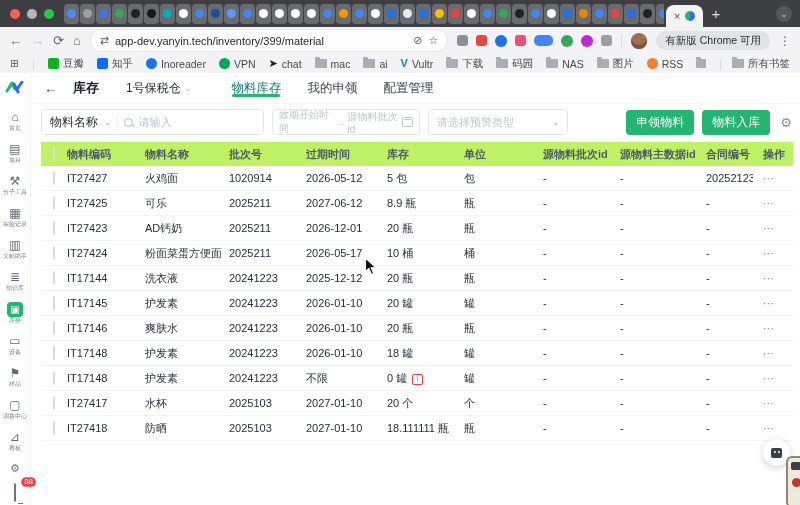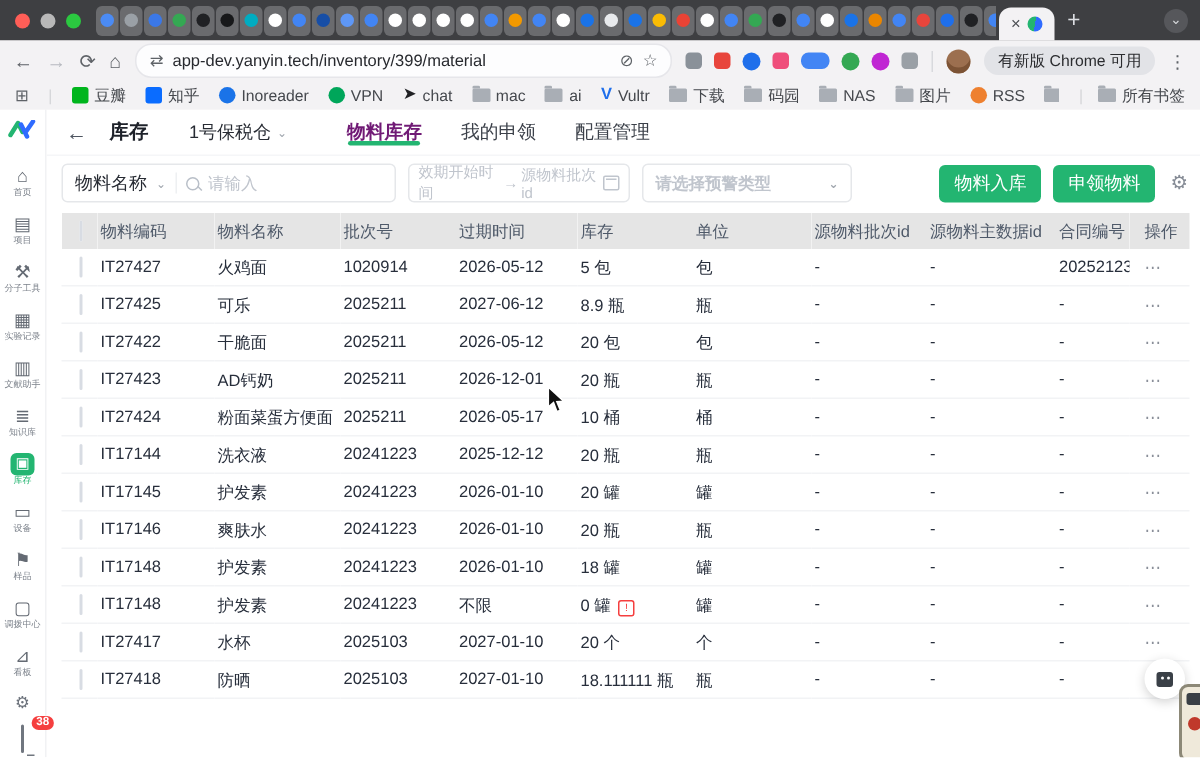--- a/index.html
+++ b/index.html
@@ -63,43 +63,43 @@
   
   .main{flex:1;min-width:0;position:relative;}
   .phead{height:30px;display:flex;align-items:stretch;padding-left:13px;border-bottom:1px solid #f5f6f8;}
   .phead>*{display:flex;align-items:center;}
   .back{font-size:14px;color:#4e5560;margin-right:15px;}
   .ptitle{font-size:13px;font-weight:bold;color:#1d2129;margin-right:27px;}
   .wh{font-size:12px;color:#272b33;gap:4px;margin-right:40px;}
   .cv{font-size:8px;color:#a0a6ae;}
   .ptabs{display:flex;gap:26px;}
   .ptab{font-size:12.5px;color:#3c414a;position:relative;display:flex;align-items:center;}
-  .ptab.active{color:#701a75;font-weight:bold;}
+  .ptab.active{color:#0f766e;font-weight:normal;}
   .ptab.active::after{content:"";position:absolute;bottom:0;left:1px;right:1px;height:3px;background:#23b571;border-radius:2px;}
 
   
   .frow{display:flex;align-items:center;gap:8px;margin:5px 8px 0 10px;height:26px;}
   .fbox{height:24px;border:1px solid #e5e7ea;border-radius:4px;background:#fff;display:flex;align-items:center;}
   .cbo{width:205px;padding:0 8px;gap:6px;}
   .cbo-label{font-size:12px;color:#272b33;}
   .vdiv{width:1px;height:14px;background:#eef0f2;}
   .mag{width:7px;height:7px;border:1.4px solid #b9bfc8;border-radius:50%;position:relative;flex:0 0 auto;}
   .mag::after{content:"";position:absolute;width:4px;height:1.4px;background:#b9bfc8;transform:rotate(45deg);right:-3px;bottom:-1px;}
   .ph{color:#c0c5cd;font-size:11px;white-space:nowrap;}
   .dbox{width:134px;font-size:10px;color:#c0c5cd;justify-content:space-between;padding:0 6px;gap:2px;}
   .cal{width:9px;height:8px;border:1.2px solid #c0c5cd;border-radius:1.5px;position:relative;flex:0 0 auto;}
   .cal::before{content:"";position:absolute;top:1px;left:1px;right:1px;height:1.2px;background:#c0c5cd;}
-  .wsel{width:122px;padding:0 8px;font-size:11px;color:#c0c5cd;justify-content:space-between;font-weight:bold;}
+  .wsel{width:122px;padding:0 8px;font-size:11px;color:#c0c5cd;justify-content:space-between;}
   .btns{margin-left:auto;display:flex;gap:8px;align-items:center;}
   .gbtn{background:#23b571;color:#fff;font-size:12px;height:25px;padding:0 10px;border-radius:4px;display:flex;align-items:center;white-space:nowrap;}
   .gear{color:#868c96;font-size:13px;margin-left:2px;}
 
   
   table.tbl{margin:7px 0 0 10px;border-collapse:collapse;table-layout:fixed;width:752px;font-size:11px;}
-  .tbl th{background:#e5e5e5;color:#4e5969;font-weight:400;text-align:left;height:24px;padding:0 2px;white-space:nowrap;overflow:hidden;}
+  .tbl th{background:#bef264;color:#4e5969;font-weight:700;text-align:left;height:24px;padding:0 2px;white-space:nowrap;overflow:hidden;}
   .tbl td{height:24px;border-bottom:1px solid #f2f3f5;color:#272e3b;padding:0 2px;white-space:nowrap;overflow:hidden;}
   .tbl th.r,.tbl td.r{text-align:left;padding-right:4px;}
   .tbl th.act,.tbl td.act{padding-left:10px;}
   .cb{width:12px;height:12px;border:1px solid #d8dce3;border-radius:2px;background:#fff;margin-left:10px;}
   .dots{color:#8a8f99;letter-spacing:1px;}
   .alertb{display:inline-flex;width:10px;height:10px;border-radius:50%;background:#f53f3f;color:#fff;font-size:8px;align-items:center;justify-content:center;margin-left:5px;vertical-align:0px;}
   .zerob{display:inline-flex;width:9px;height:9px;border:1px solid #f53f3f;border-radius:2px;color:#f53f3f;font-size:7px;align-items:center;justify-content:center;margin-left:5px;}
   .editic{color:#a0a6ae;font-size:9px;margin-left:3px;}
 
   
@@ -435,22 +435,22 @@
           <span>效期开始时间</span>
           <span>→</span>
           <span>源物料批次id</span>
           <span class="cal"></span>
         </div>
         <div class="fbox wsel">
           <span>请选择预警类型</span>
           <span class="cv">⌄</span>
         </div>
         <div class="btns">
+          <span class="gbtn">申领物料</span>
           <span class="gbtn">物料入库</span>
-          <span class="gbtn">申领物料</span>
           <span class="gear">⚙</span>
         </div>
       </div>
 
       <table class="tbl">
         <colgroup>
           <col style="width:24px">
             <col style="width:78px">
             <col style="width:84px">
             <col style="width:77px">
@@ -499,33 +499,20 @@
               <td>2027-06-12</td>
               <td>8.9 瓶</td>
               <td>瓶</td>
               <td>-</td>
               <td>-</td>
               <td class="r">-</td>
               <td class="act"><span class="dots">⋯</span></td>
             </tr>
             <tr>
               <td><span class="cb"></span></td>
-              <td>IT27422</td>
-              <td>干脆面</td>
-              <td>2025211</td>
-              <td>2026-05-12</td>
-              <td>20 包</td>
-              <td>包</td>
-              <td>-</td>
-              <td>-</td>
-              <td class="r">-</td>
-              <td class="act"><span class="dots">⋯</span></td>
-            </tr>
-            <tr>
-              <td><span class="cb"></span></td>
               <td>IT27423</td>
               <td>AD钙奶</td>
               <td>2025211</td>
               <td>2026-12-01</td>
               <td>20 瓶</td>
               <td>瓶</td>
               <td>-</td>
               <td>-</td>
               <td class="r">-</td>
               <td class="act"><span class="dots">⋯</span></td>

